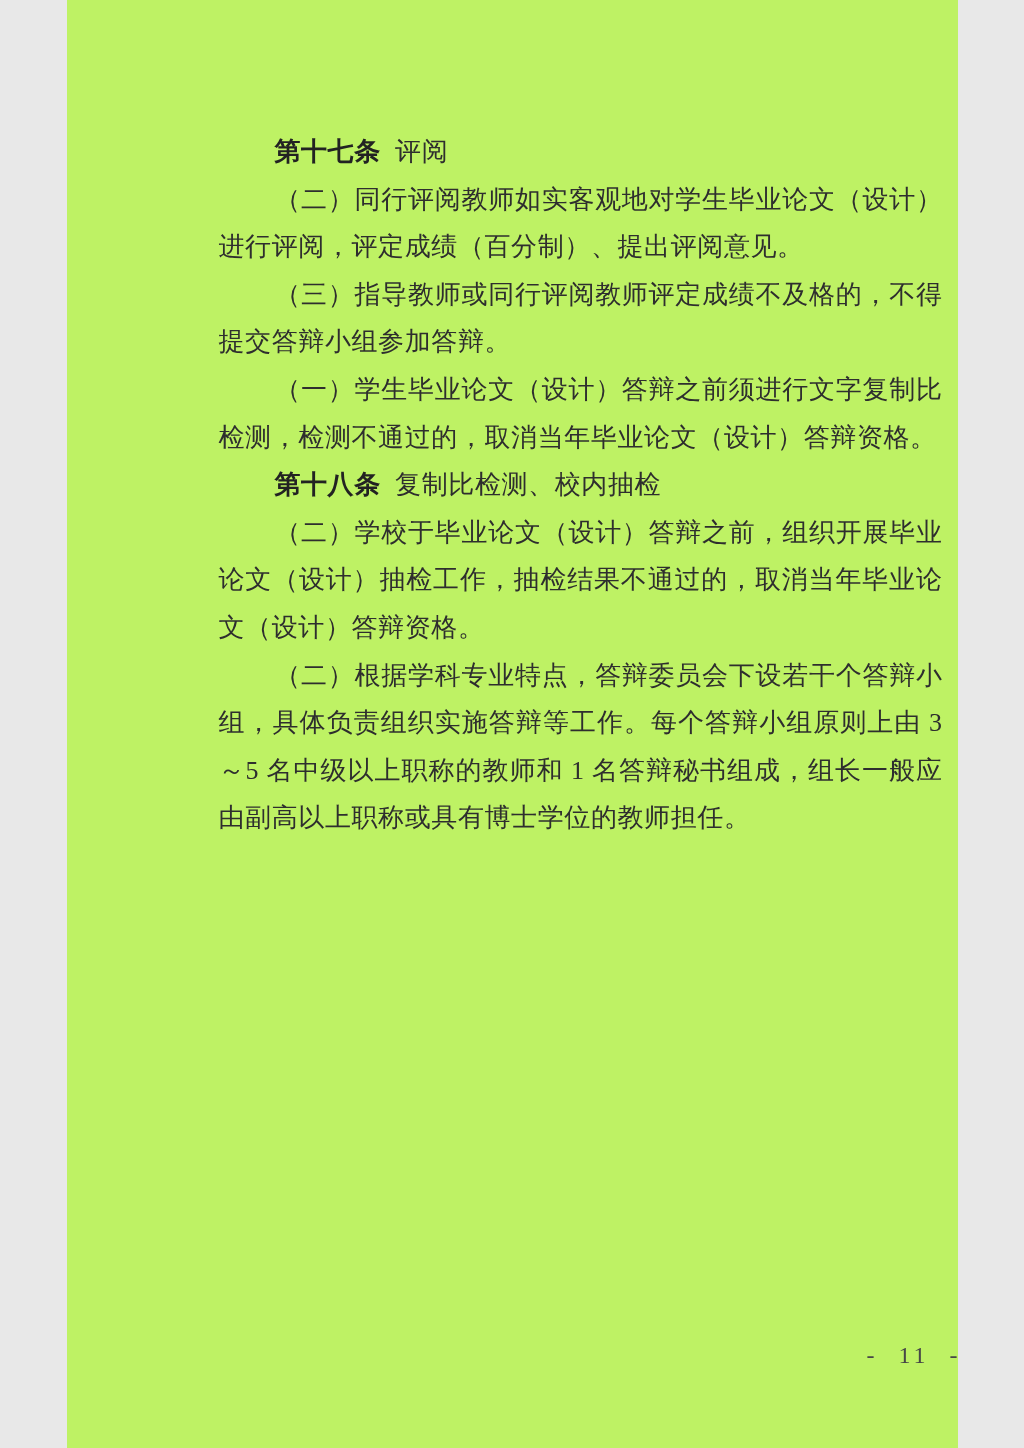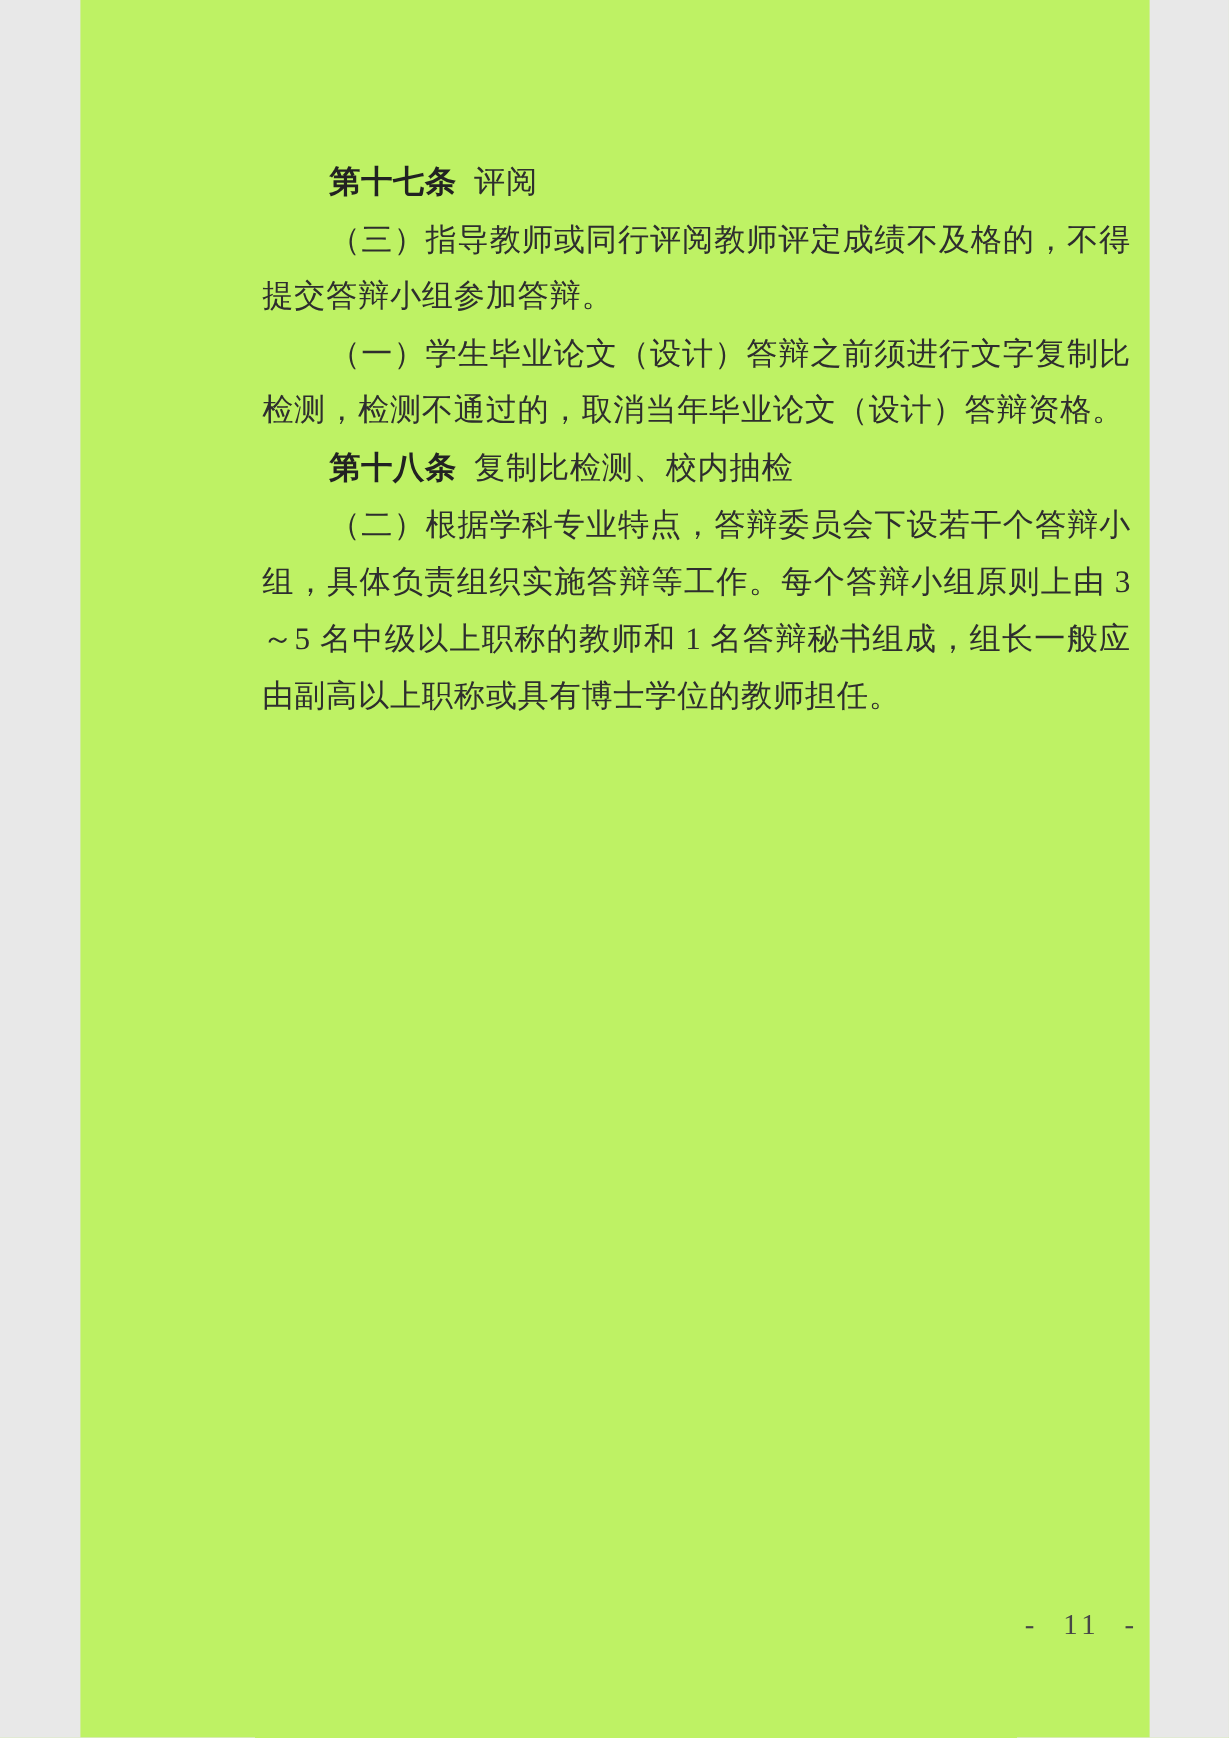--- a/index.html
+++ b/index.html
@@ -38,41 +38,43 @@
     color: #222;
   }
   .article-subtitle {
     margin-left: 0.55em;
   }
   .page-number {
     position: absolute;
     top: 1342px;
     left: 775px;
     width: 120px;
-    text-align: center;
+    text-align: right;
     font-size: 24px;
     letter-spacing: 4px;
     word-spacing: 10px;
     color: #474747;
     font-family: "Liberation Serif", "DejaVu Serif", serif;
   }
 </style>
 </head>
 <body>
 
 <div class="page">
   <div class="content">
 
     <p><span class="article-number">第十七条</span><span class="article-subtitle">评阅</span></p>
 
+    <p>（二）同行评阅教师如实客观地对学生毕业论文（设计）进行评阅，评定成绩（百分制）、提出评阅意见。</p>
     <p>（三）指导教师或同行评阅教师评定成绩不及格的，不得提交答辩小组参加答辩。</p>
 
     <p>（一）学生毕业论文（设计）答辩之前须进行文字复制比检测，检测不通过的，取消当年毕业论文（设计）答辩资格。</p>
 
     <p><span class="article-number">第十八条</span><span class="article-subtitle">复制比检测、校内抽检</span></p>
+    <p>（二）学校于毕业论文（设计）答辩之前，组织开展毕业论文（设计）抽检工作，抽检结果不通过的，取消当年毕业论文（设计）答辩资格。</p>
 
 
     <p>（二）根据学科专业特点，答辩委员会下设若干个答辩小组，具体负责组织实施答辩等工作。每个答辩小组原则上由 3～5 名中级以上职称的教师和 1 名答辩秘书组成，组长一般应由副高以上职称或具有博士学位的教师担任。</p>
 
   </div>
 
   <div class="page-number">- 11 -</div>
 </div>
 
 </body></html>

